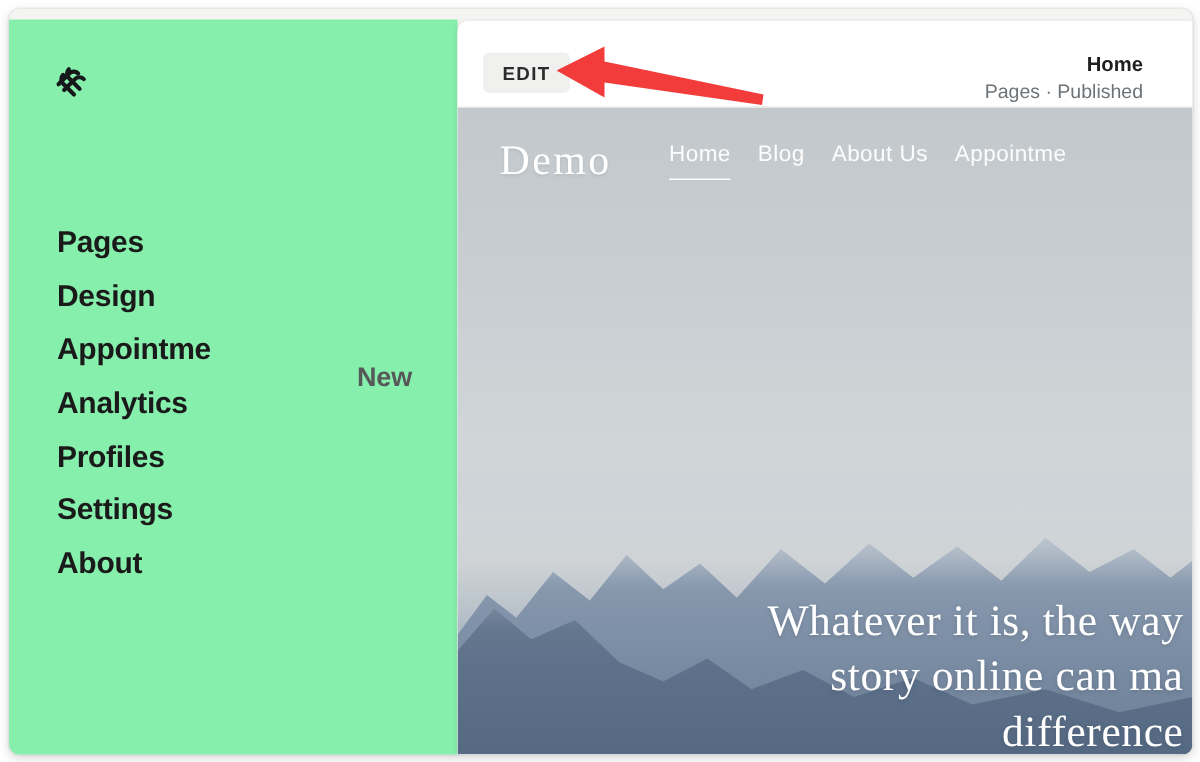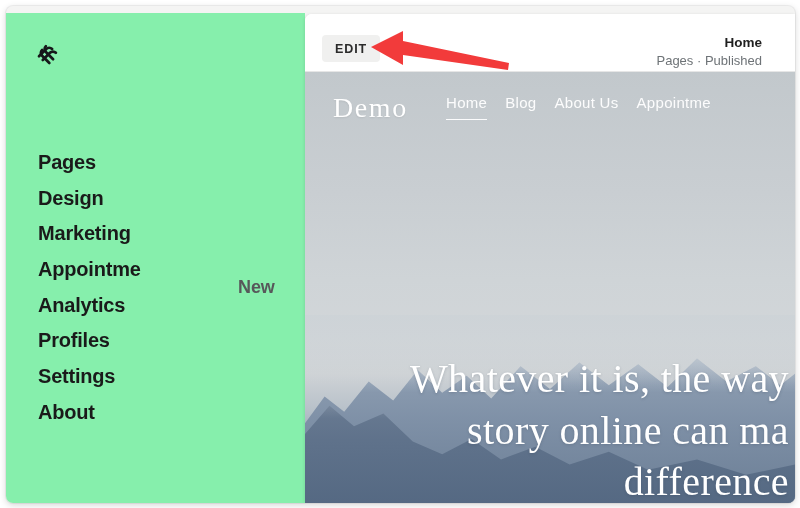--- a/index.html
+++ b/index.html
@@ -276,21 +276,21 @@
 
   
   #hero-copy {
     position: absolute;
     left: 0;
     bottom: -4px;
     width: 100%;
     padding-right: 6px;
     text-align: right;
     font-family: "Liberation Serif", serif;
-    font-size: 40px;
+    font-size: 29px;
     line-height: 1.28;
     color: #ffffff;
     white-space: nowrap;
     letter-spacing: 0.4px;
     text-shadow: 0 1px 3px rgba(40,55,75,0.22);
   }
 
   .hero-line { display: block; }
 
   
@@ -322,23 +322,20 @@
     </div>
 
     <ul id="nav-list">
       <li class="nav-item">
         <span class="nav-label">Pages</span>
       </li>
       <li class="nav-item">
         <span class="nav-label">Design</span>
       </li>
       <li class="nav-item">
-        <span class="nav-label">Marketing</span>
-      </li>
-      <li class="nav-item">
         <span class="nav-label">Appointme</span>
         <span class="nav-badge">New</span>
       </li>
       <li class="nav-item">
         <span class="nav-label">Analytics</span>
       </li>
       <li class="nav-item">
         <span class="nav-label">Profiles</span>
       </li>
       <li class="nav-item">

